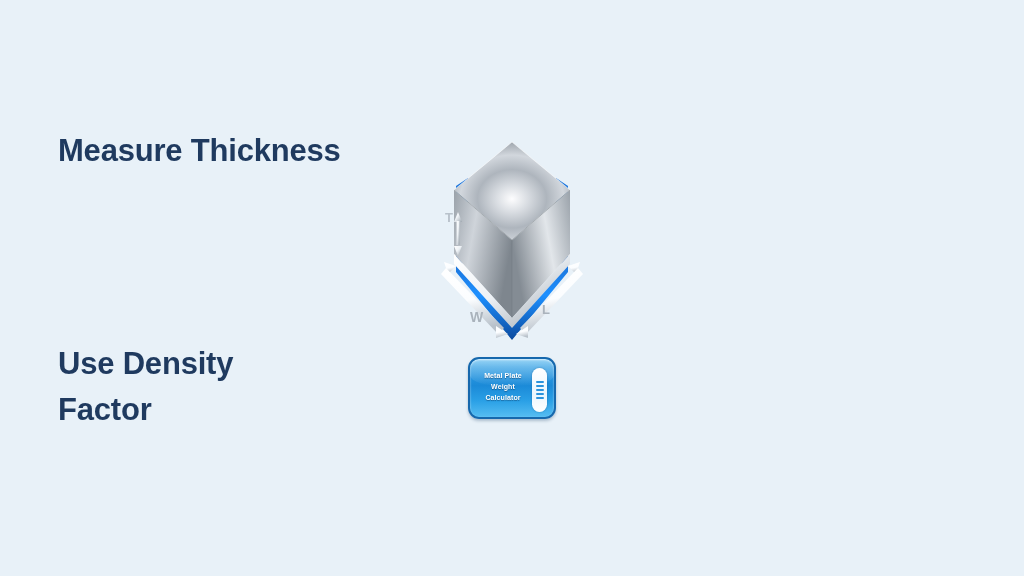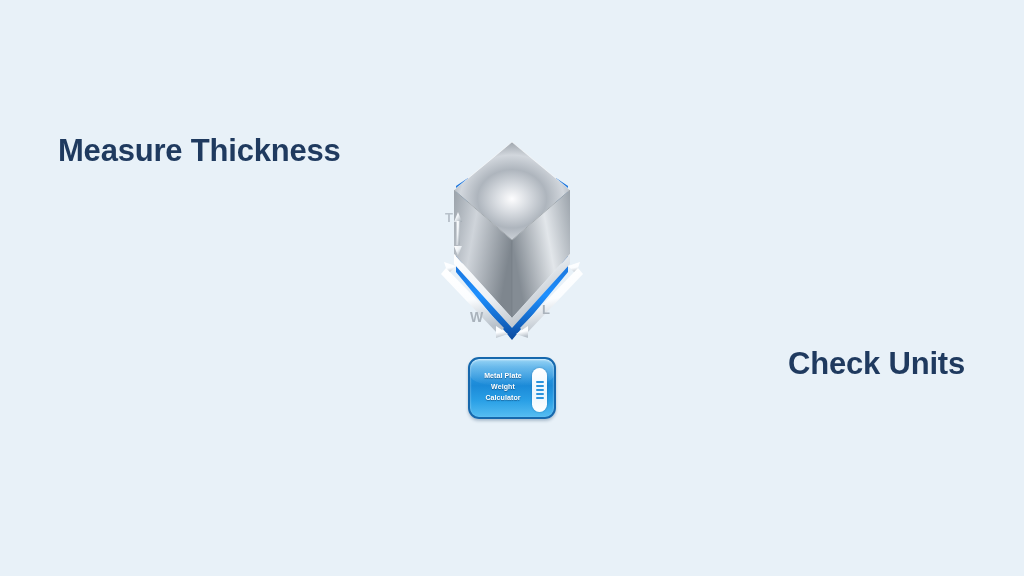--- a/index.html
+++ b/index.html
@@ -123,22 +123,23 @@
   }
 </style>
 </head>
 <body>
 
 <div class="canvas">
 
   <div class="heading left" id="h-tl">Measure Thickness</div>
 
 
-
-  <div class="heading right" id="h-br">Check Units</div>
+  <div class="heading left" id="h-bl">Use Density
+Factor</div>
+
 
   <div class="illustration">
     <svg width="160" height="230" viewBox="0 0 160 230" xmlns="http://www.w3.org/2000/svg">
       <defs>
 
         <radialGradient id="steelTop" cx="50%" cy="58%" r="62%">
           <stop offset="0%" stop-color="#fdfdfe"></stop>
           <stop offset="22%" stop-color="#d9dde2"></stop>
           <stop offset="48%" stop-color="#aeb5bd"></stop>
           <stop offset="72%" stop-color="#d2d7dd"></stop>

